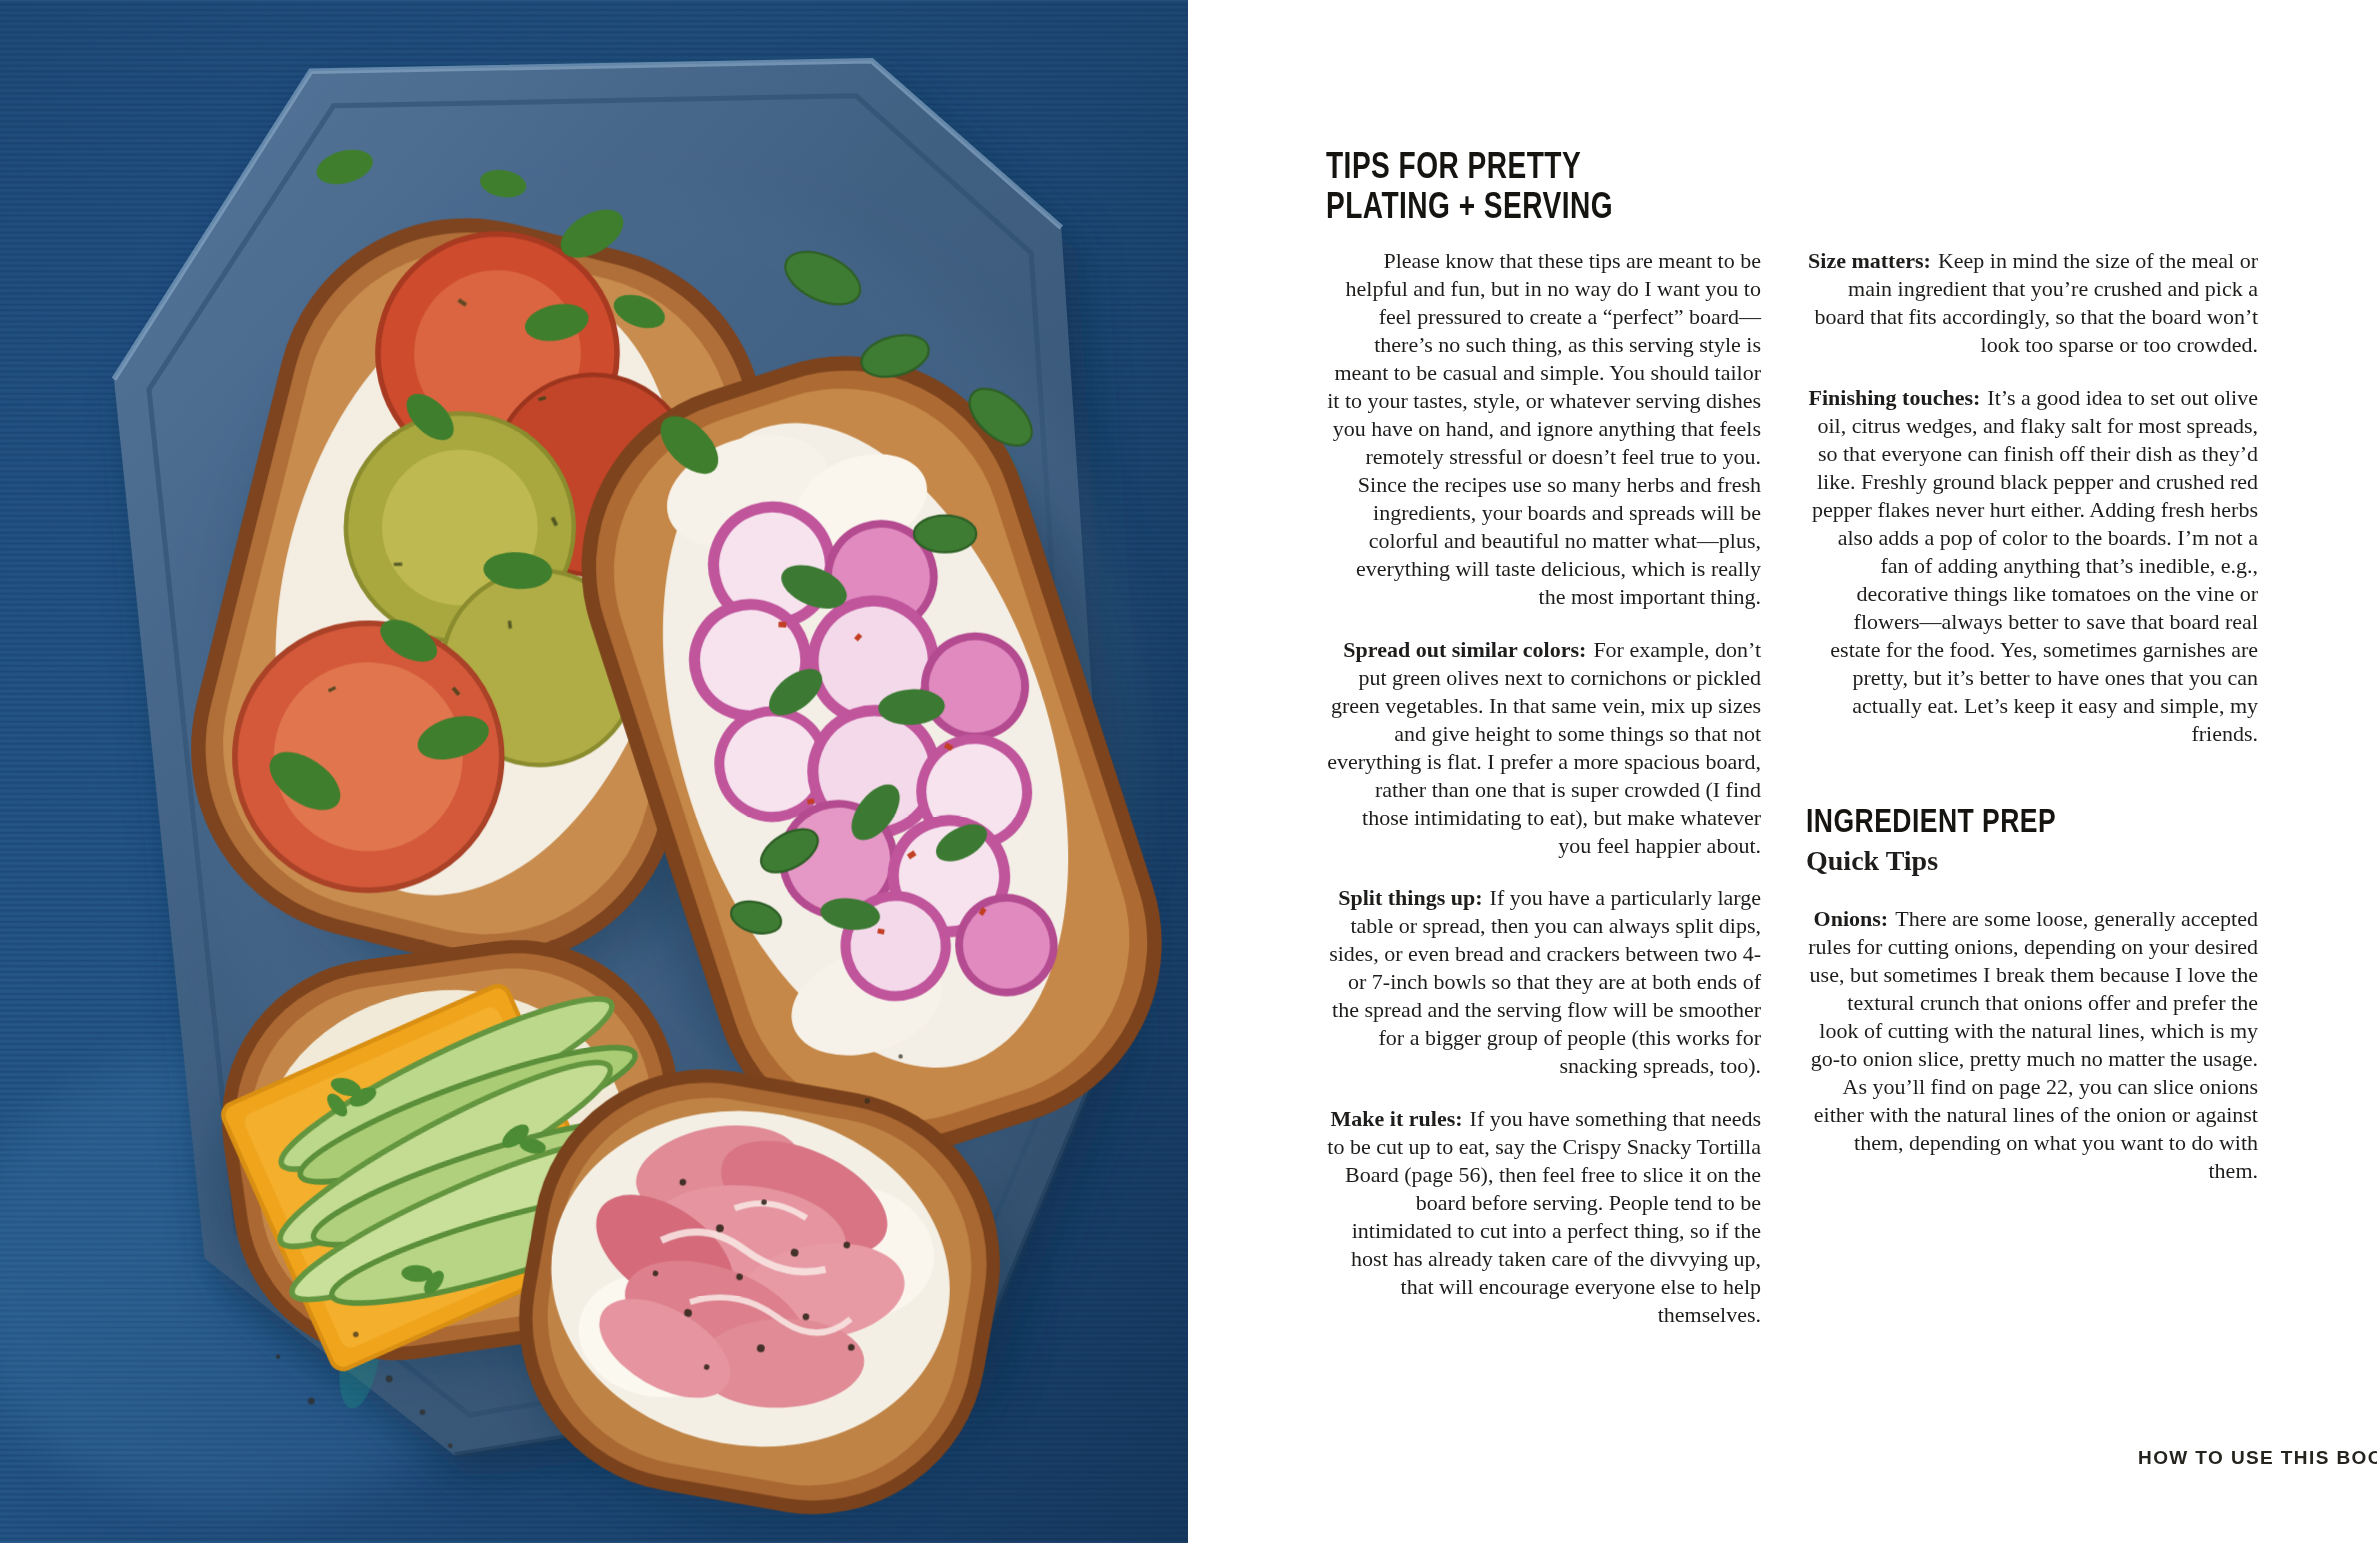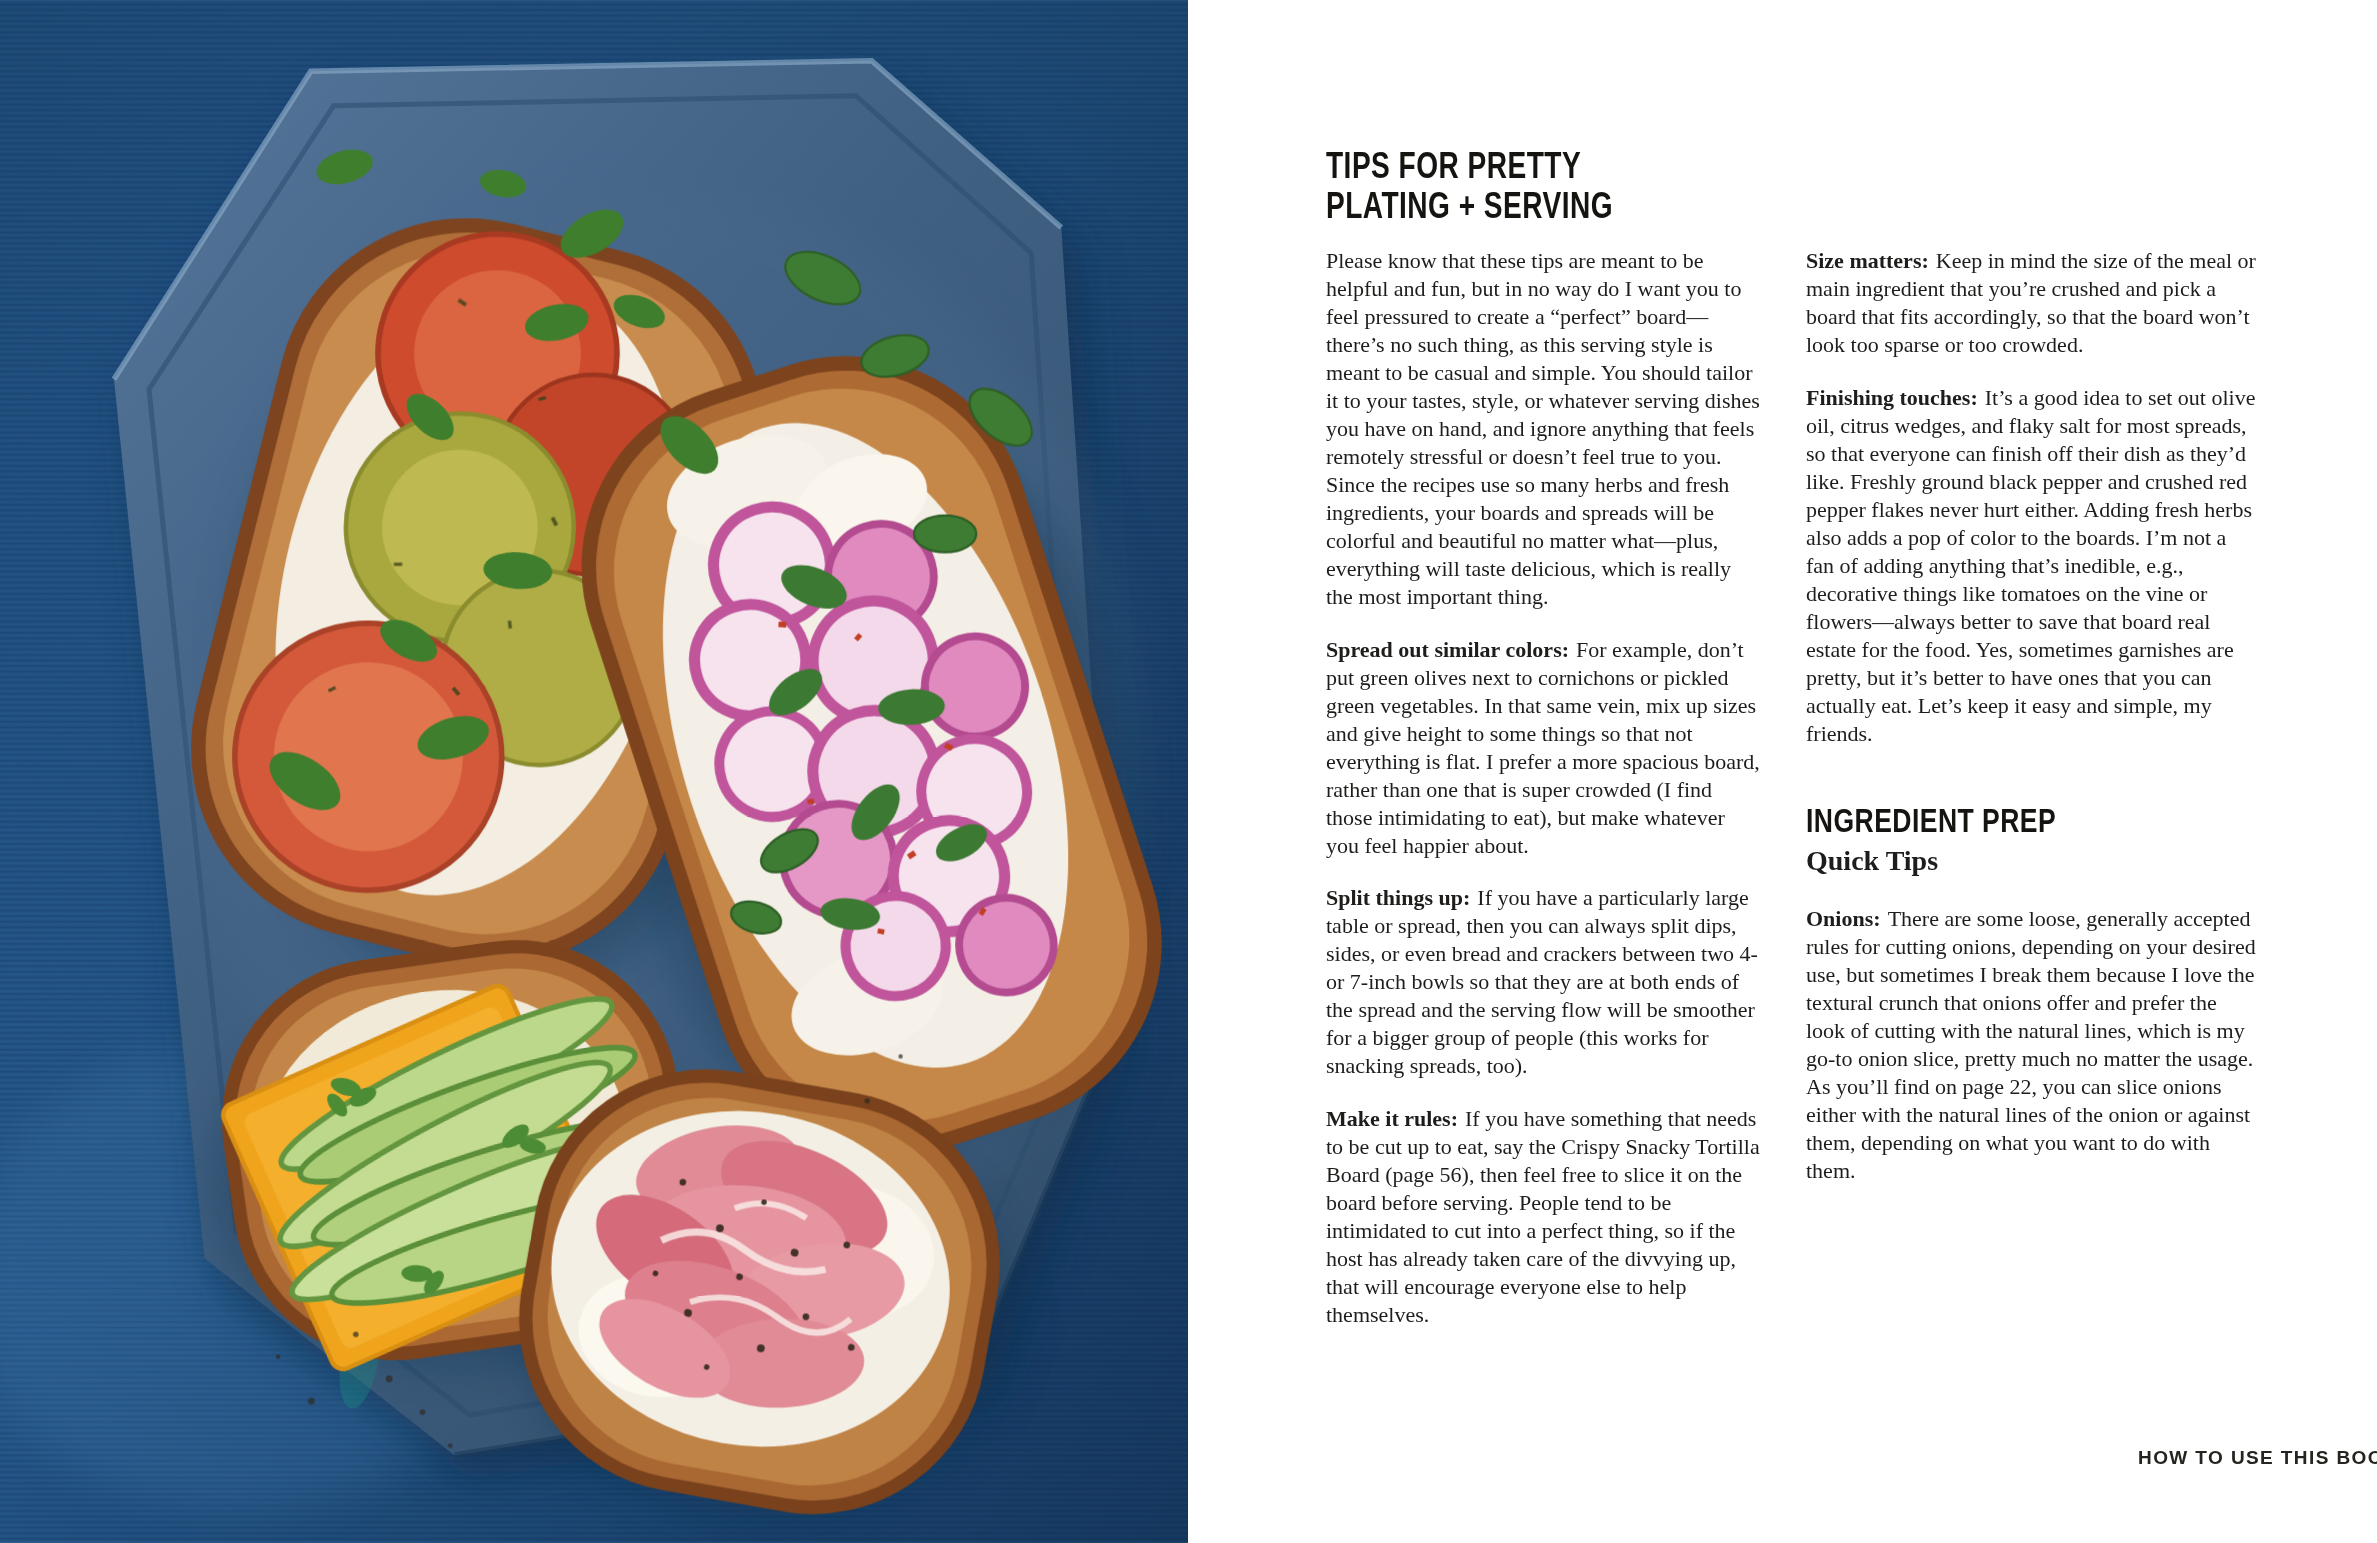--- a/index.html
+++ b/index.html
@@ -10,21 +10,21 @@
   .content{position:absolute;left:1188px;top:0;width:1389px;height:1543px;background:#ffffff;}
 
   .display-head{font-family:"Liberation Sans", sans-serif;font-weight:700;color:#151411;
                 transform:scaleX(.78);transform-origin:left top;white-space:pre-line;
                 letter-spacing:0.6px;}
   .page-title{position:absolute;left:138px;top:122px;font-size:36px;line-height:40px;}
 
   .col{position:absolute;font-size:22px;line-height:28px;}
   .col-left{left:138px;top:247px;width:435px;}
   .col-right{left:618px;top:247px;width:452px;}
-  .col p{margin:0 0 24.5px 0;}
+  .col p{margin:0 0 24.5px 0;text-align:right;}
   .lead{font-weight:700;margin-right:.32em;}
   .fin{margin-bottom:53px !important;}
 
   .h2{position:relative;font-size:34px;line-height:39px;margin:0 0 5.6px 0;}
   .h3{font-size:28px;line-height:31px;font-weight:700;margin:0 0 29px 0;font-family:"Liberation Serif",serif;}
 
   .footer{position:absolute;top:1439px;right:117px;display:flex;align-items:baseline;}
   .footer .flabel{font-family:"Liberation Sans", sans-serif;font-weight:700;font-size:19px;
                   letter-spacing:1.4px;color:#26241f;margin-top:8px;}
   .footer .fpage{font-size:21px;margin-left:40px;color:#1e1d1b;}

